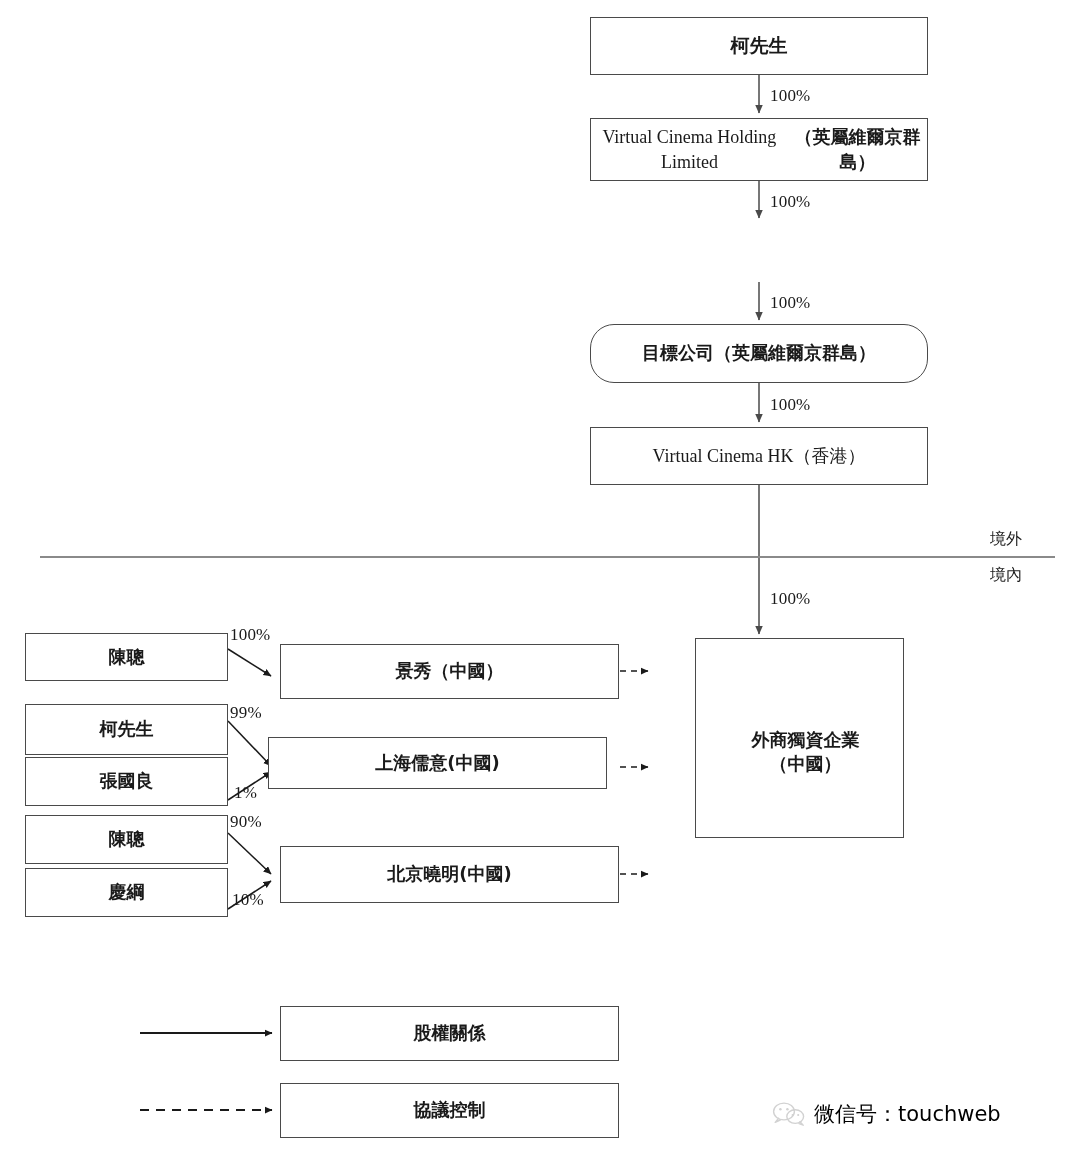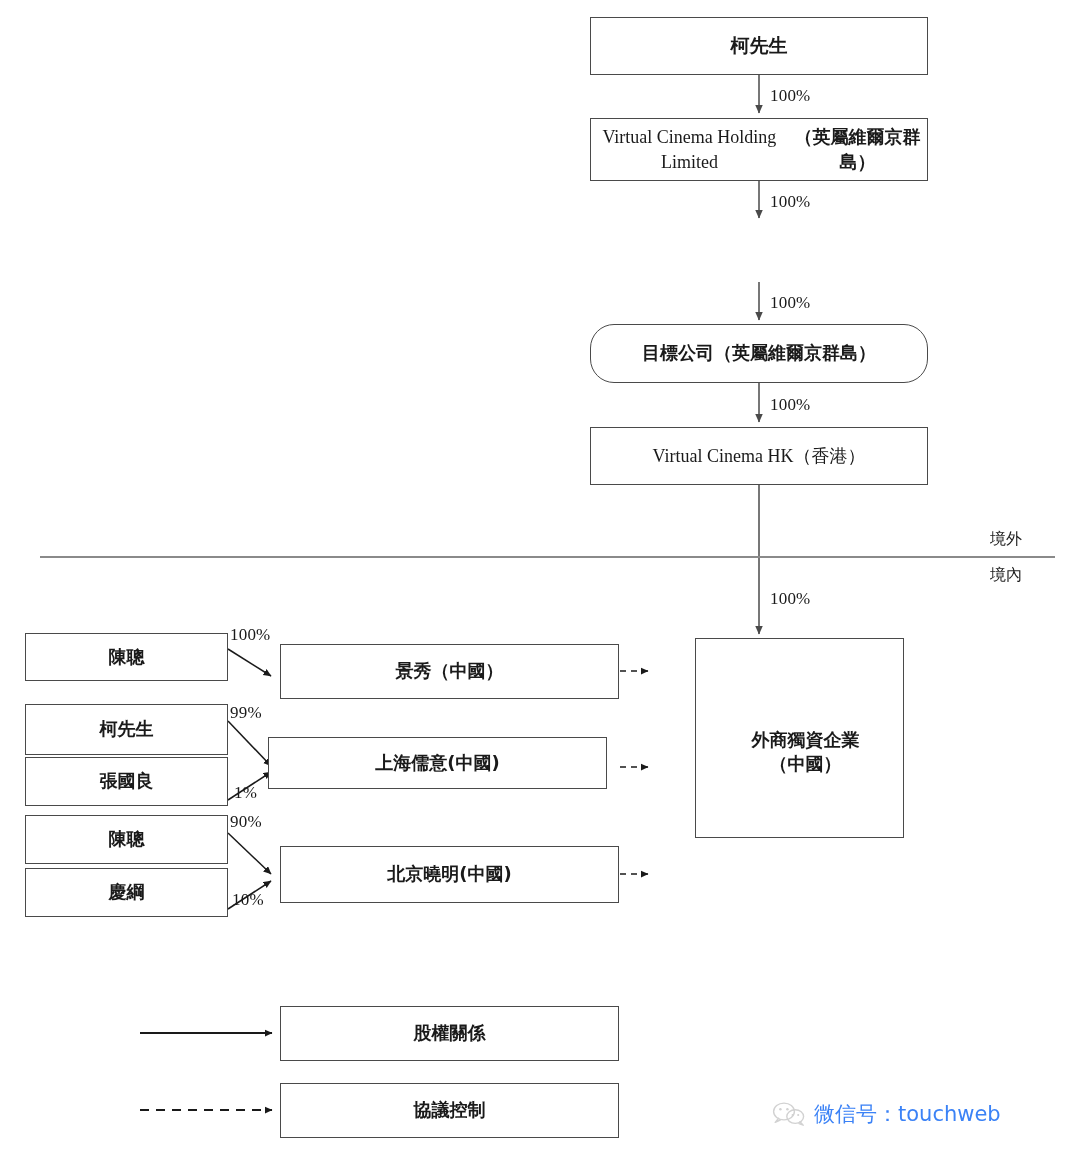--- a/index.html
+++ b/index.html
@@ -24,21 +24,21 @@
   .pct{
     position:absolute;font-size:17px;letter-spacing:.2px;
     font-family:"Liberation Serif","DejaVu Serif",serif;white-space:nowrap;
   }
   .zone{
     position:absolute;font-size:16px;white-space:nowrap;
     font-family:"DejaVu Sans","Liberation Sans",sans-serif;
   }
   .watermark{
     position:absolute;display:flex;align-items:center;gap:8px;
-    color:#3b82f6;font-size:21px;white-space:nowrap;
+    color:#000000;font-size:21px;white-space:nowrap;
     font-family:"DejaVu Sans","Liberation Sans",sans-serif;
   }
   .wm-icon{width:34px;height:26px;display:block;}
 </style>
 </head>
 <body>
 
 <div class="canvas">
 
   <svg class="wires" viewBox="0 0 1068 1163">

